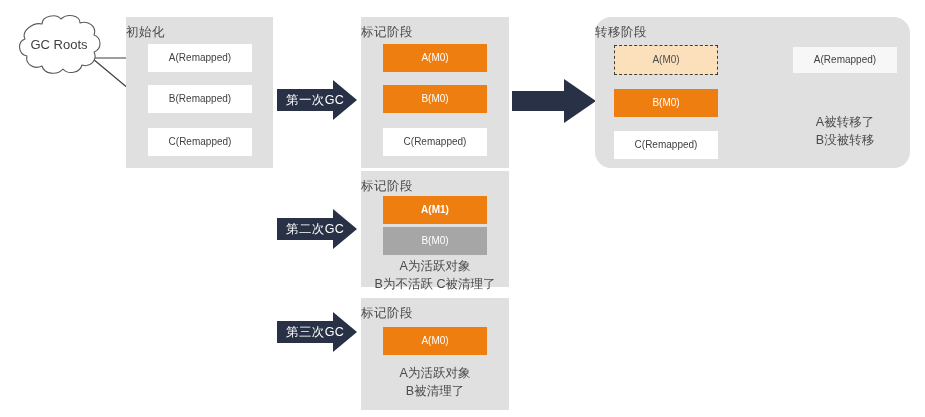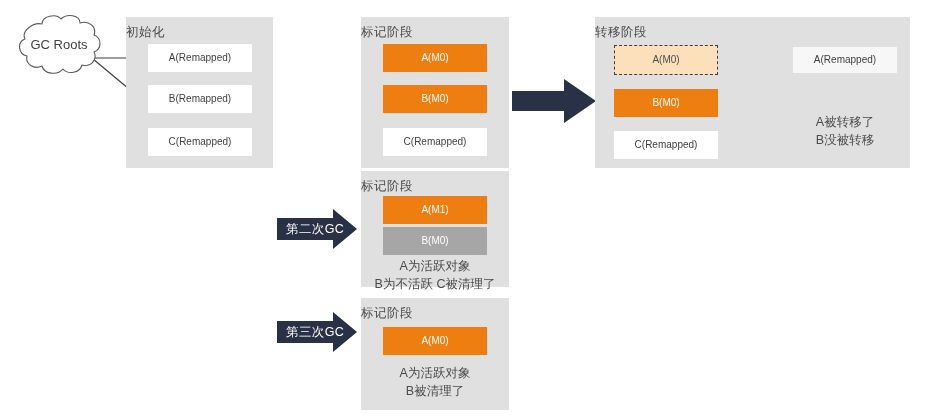--- a/index.html
+++ b/index.html
@@ -98,54 +98,60 @@
     <div class="lbl">GC Roots</div>
   </div>
 
   <div class="panel" style="left:126px;top:17px;width:147px;height:151px;">
     <div class="panel-title">初始化</div>
     <div class="objbox white" style="left:22px;top:27px;width:104px;height:28px;">A(Remapped)</div>
     <div class="objbox white" style="left:22px;top:68px;width:104px;height:28px;text-align:center;">B(Remapped)</div>
     <div class="objbox white" style="left:22px;top:111px;width:104px;height:28px;">C(Remapped)</div>
   </div>
 
+  <div class="banner" style="left:277px;top:80px;width:80px;height:40px;">
+    <svg viewBox="0 0 80 40" width="80" height="40" aria-hidden="true">
+      <path d="M0,9 L56,9 L56,0 L80,20 L56,40 L56,31 L0,31 Z" fill="#283145"></path>
+    </svg>
+    <div class="lbl">第一次GC</div>
+  </div>
 
   <div class="panel" style="left:361px;top:17px;width:148px;height:151px;">
     <div class="panel-title">标记阶段</div>
     <div class="objbox orange" style="left:22px;top:27px;width:104px;height:28px;">A(M0)</div>
     <div class="objbox orange" style="left:22px;top:68px;width:104px;height:28px;">B(M0)</div>
     <div class="objbox white" style="left:22px;top:111px;width:104px;height:28px;">C(Remapped)</div>
   </div>
 
   <div class="bigarrow" style="left:512px;top:79px;width:84px;height:44px;">
     <svg viewBox="0 0 84 44" width="84" height="44" aria-hidden="true">
       <path d="M0,12 L52,12 L52,0 L84,22 L52,44 L52,32 L0,32 Z" fill="#283145"></path>
     </svg>
   </div>
 
-  <div class="panel" style="left:595px;top:17px;width:315px;height:151px;">
+  <div class="panel" style="left:595px;top:17px;width:315px;height:151px;border-radius:16px;">
     <div class="panel-title">转移阶段</div>
     <div class="objbox dashed" style="left:19px;top:28px;width:104px;height:30px;">A(M0)</div>
     <div class="objbox offwhite" style="left:198px;top:30px;width:104px;height:26px;">A(Remapped)</div>
     <div class="objbox orange" style="left:19px;top:72px;width:104px;height:28px;">B(M0)</div>
     <div class="objbox white" style="left:19px;top:114px;width:104px;height:28px;">C(Remapped)</div>
     <div class="note" style="left:160px;top:96px;width:180px;">A被转移了
 B没被转移</div>
   </div>
 
   <div class="banner" style="left:277px;top:209px;width:80px;height:40px;">
     <svg viewBox="0 0 80 40" width="80" height="40" aria-hidden="true">
       <path d="M0,9 L56,9 L56,0 L80,20 L56,40 L56,31 L0,31 Z" fill="#283145"></path>
     </svg>
     <div class="lbl">第二次GC</div>
   </div>
 
   <div class="panel" style="left:361px;top:171px;width:148px;height:116px;">
     <div class="panel-title">标记阶段</div>
-    <div class="objbox orange" style="left:22px;top:25px;width:104px;height:28px;">A(M1)</div>
+    <div class="objbox orange" style="left:22px;top:25px;width:104px;height:28px;font-weight:bold;">A(M1)</div>
     <div class="objbox gray" style="left:22px;top:56px;width:104px;height:28px;">B(M0)</div>
     <div class="note" style="left:0px;top:86px;width:148px;">A为活跃对象
 B为不活跃  C被清理了</div>
   </div>
 
   <div class="banner" style="left:277px;top:312px;width:80px;height:40px;">
     <svg viewBox="0 0 80 40" width="80" height="40" aria-hidden="true">
       <path d="M0,9 L56,9 L56,0 L80,20 L56,40 L56,31 L0,31 Z" fill="#283145"></path>
     </svg>
     <div class="lbl">第三次GC</div>

